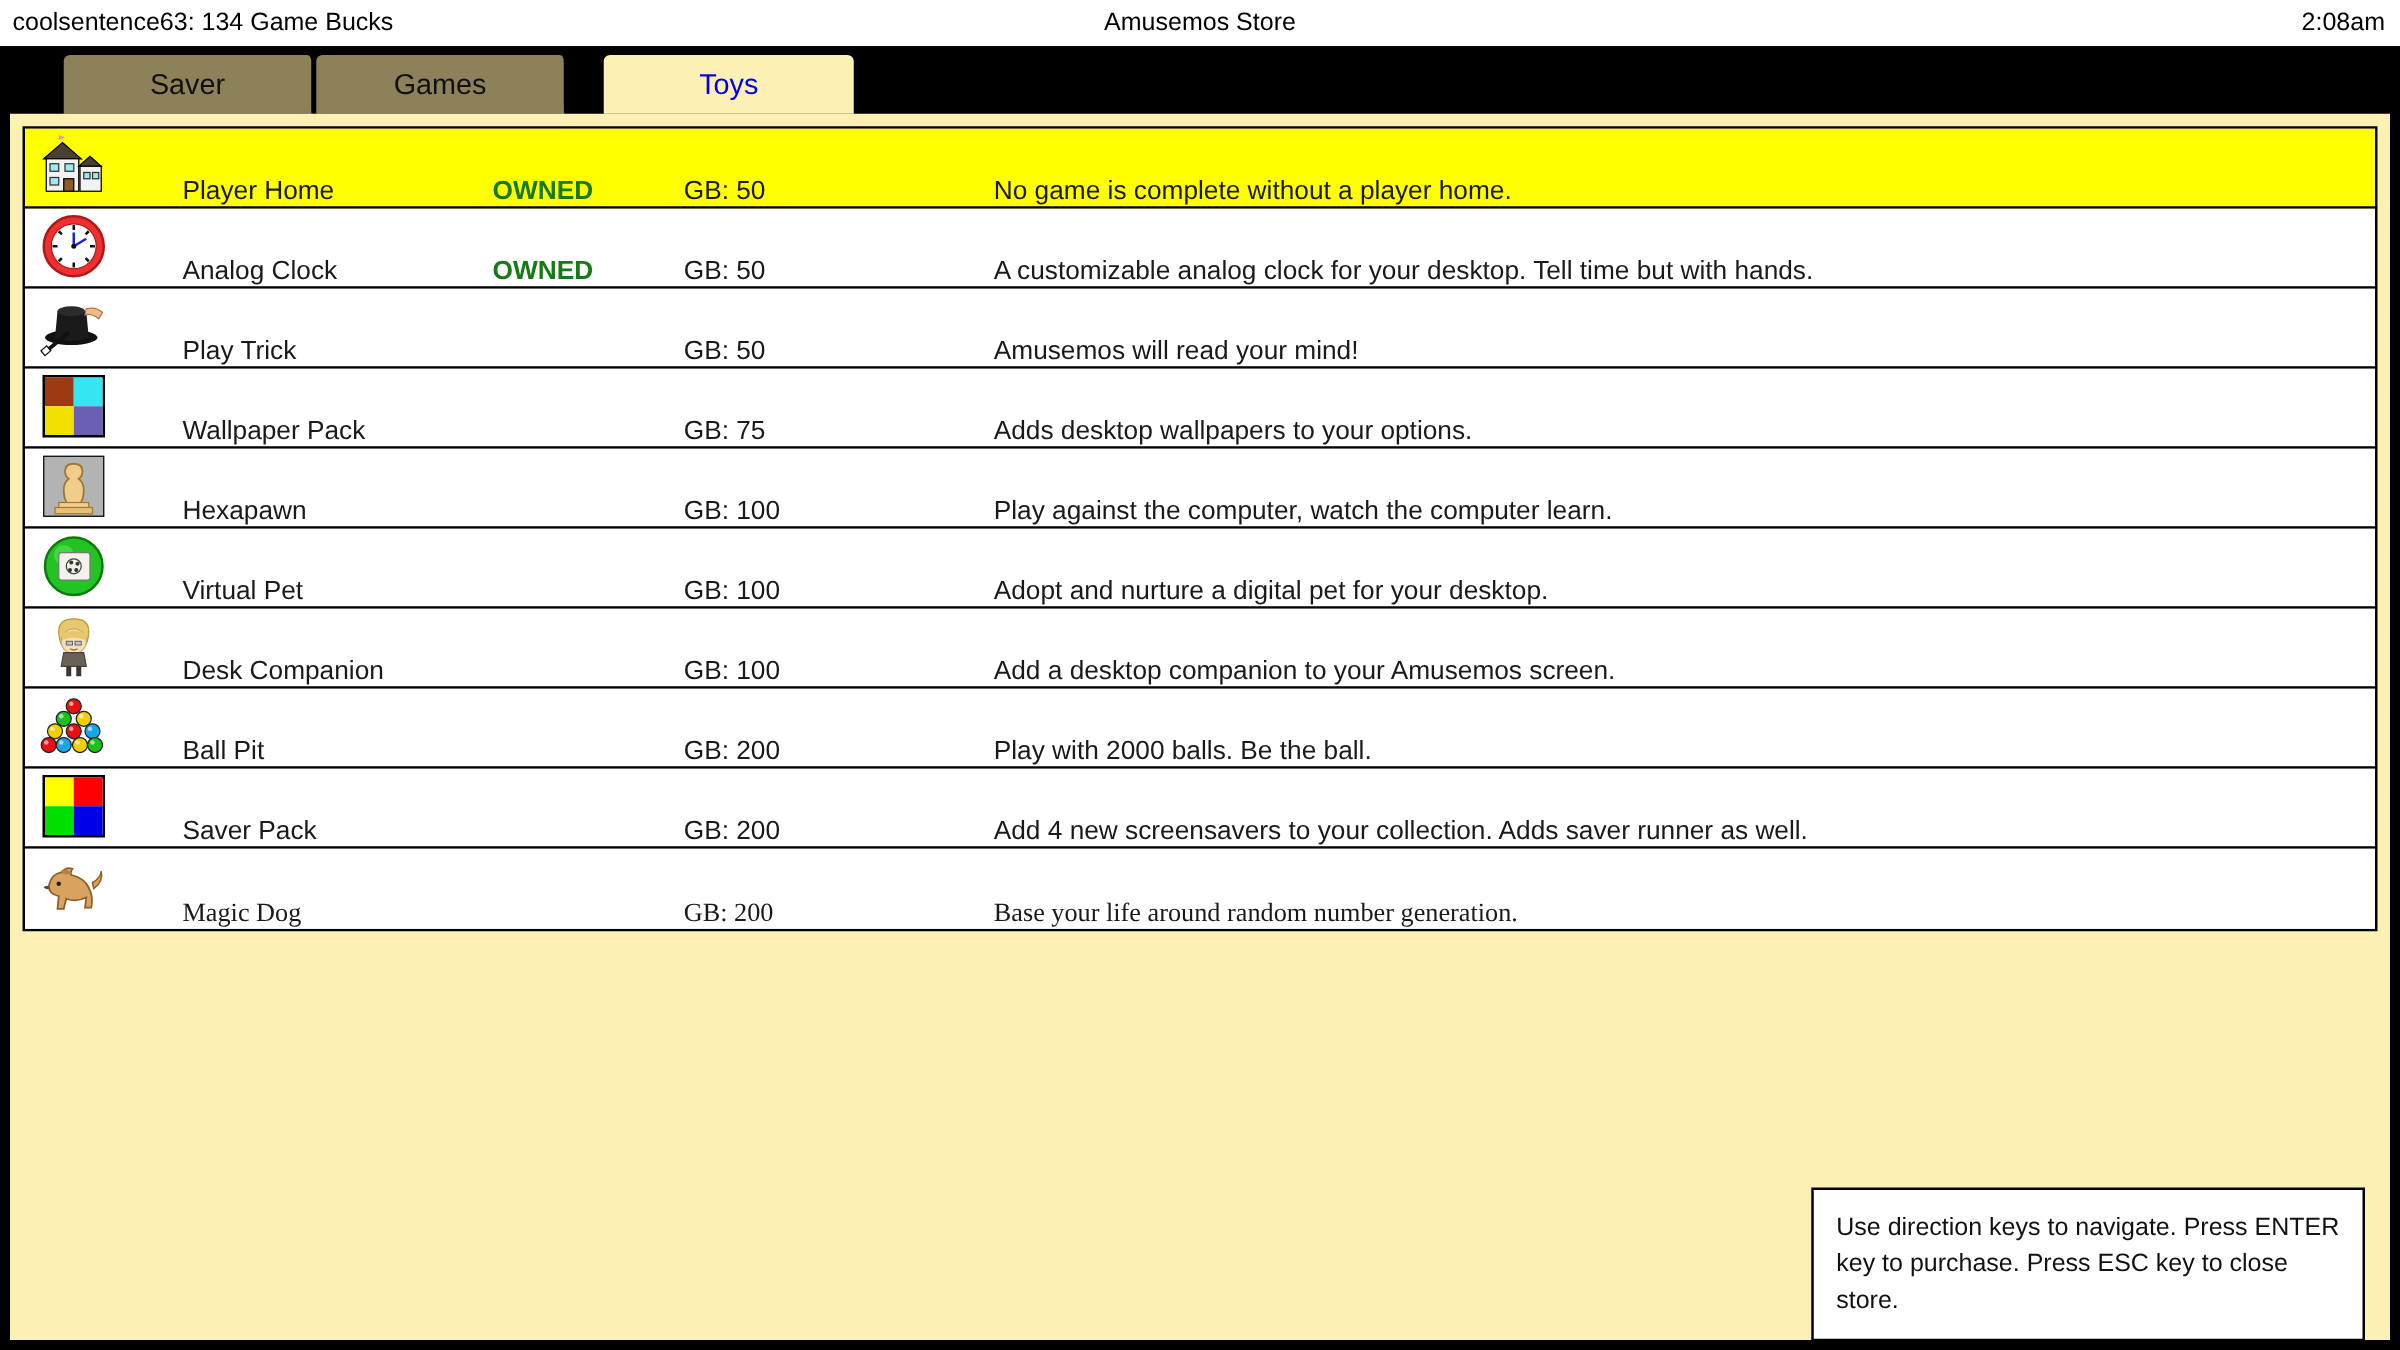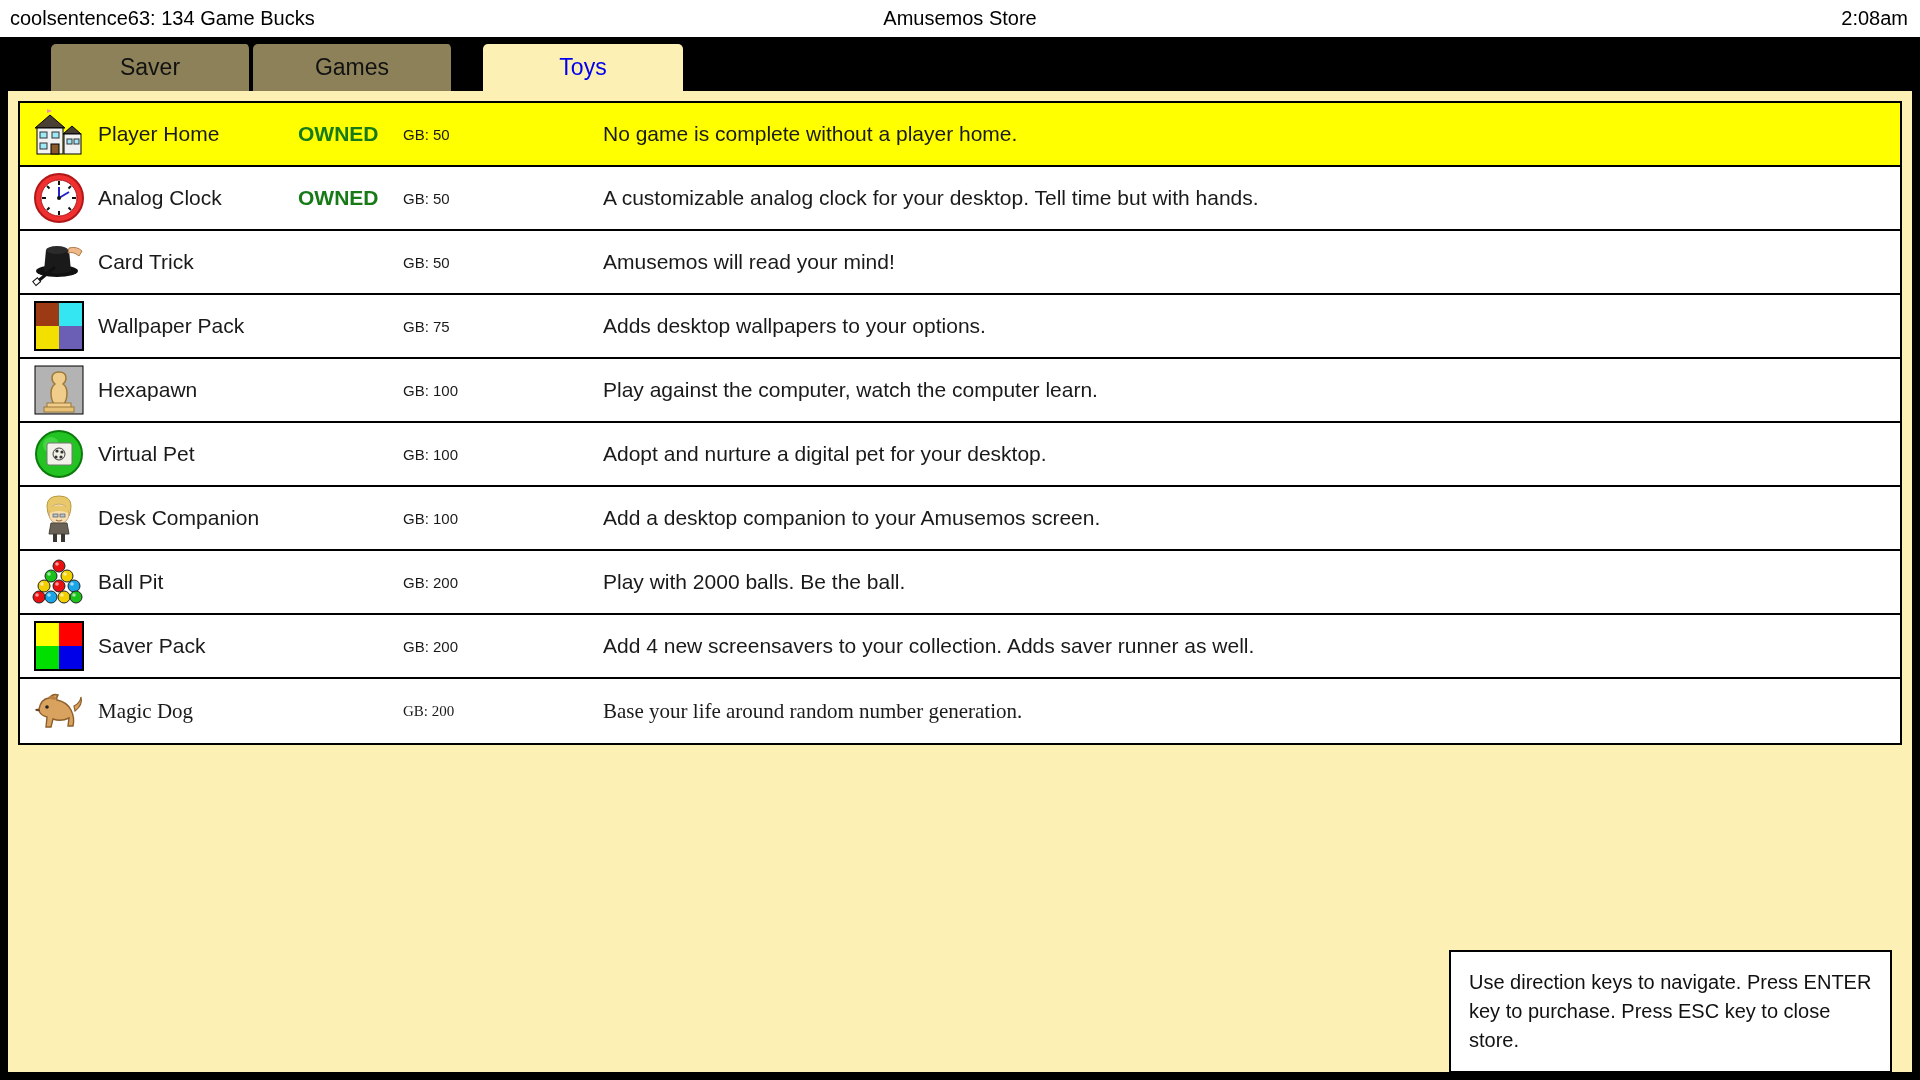--- a/index.html
+++ b/index.html
@@ -56,42 +56,43 @@
 
   .list {
     position: absolute; left: 10px; top: 10px;
     width: 1884px;
     border: 2px solid #000;
     background: #fff;
   }
   .row {
     position: relative;
     height: 64px;
-    display: flex; align-items: center;
+    display: flex; align-items: flex-end;
     background: #fff;
     border-bottom: 2px solid #000;
+    gap: 48px;
   }
   .row:last-child { border-bottom: none; font-family: Liberation Serif, serif; }
   .row.selected { background: #ffff00; }
 
   .cell-icon {
     width: 78px; min-width: 78px; height: 64px;
     display: flex; align-items: center; justify-content: center;
   }
   .cell-name {
     width: 200px; min-width: 200px;
     font-size: 21px; color: #1a1a1a;
   }
   .cell-owned {
     width: 105px; min-width: 105px;
     font-size: 21px; color: #177a17; font-weight: 600;
   }
   .cell-price {
     width: 200px; min-width: 200px;
-    font-size: 15px; color: #1a1a1a;
+    font-size: 21px; color: #1a1a1a;
   }
   .cell-desc {
     flex: 1;
     font-size: 21px; color: #1a1a1a;
   }
 
   
   .helpbox {
     position: absolute; left: 1441px; top: 859px;
     width: 443px; height: 123px;
@@ -185,21 +186,21 @@
           <div class="cell-icon">
             <svg class="ico" width="56" height="56" viewBox="0 0 56 56">
         <ellipse cx="26" cy="37" rx="21" ry="6" fill="#111"></ellipse>
         <path d="M13 37 L15 16 Q26 12 38 16 L40 37 Q26 43 13 37 Z" fill="#1a1a1a"></path>
         <ellipse cx="26" cy="16" rx="11" ry="4" fill="#2b2b2b"></ellipse>
         <path d="M38 14 q8 -2 13 3 l-3 5 q-6 -5 -11 -3 Z" fill="#f0b98a" stroke="#b07a4a"></path>
         <line x1="6" y1="48" x2="24" y2="33" stroke="#111" stroke-width="3"></line>
         <rect x="3" y="45" width="6" height="5" fill="#fff" stroke="#111" transform="rotate(-40 6 48)"></rect>
       </svg>
           </div>
-          <div class="cell-name">Card Trick</div>
+          <div class="cell-name">Play Trick</div>
           <div class="cell-owned"></div>
           <div class="cell-price">GB: 50</div>
           <div class="cell-desc">Amusemos will read your mind!</div>
         </div>
         <div class="row">
           <div class="cell-icon">
             <div class="quad">
         <span style="background:#9c3a14"></span>
               <span style="background:#33e6f2"></span>
         <span style="background:#f2e000"></span>

